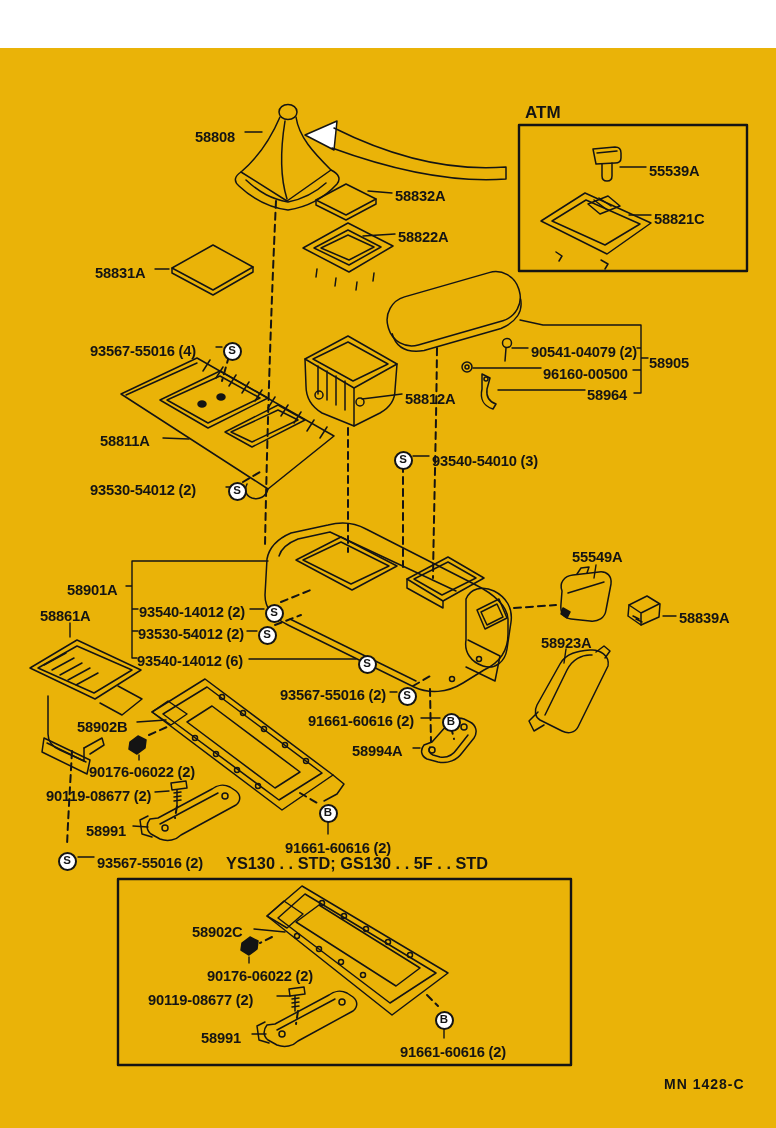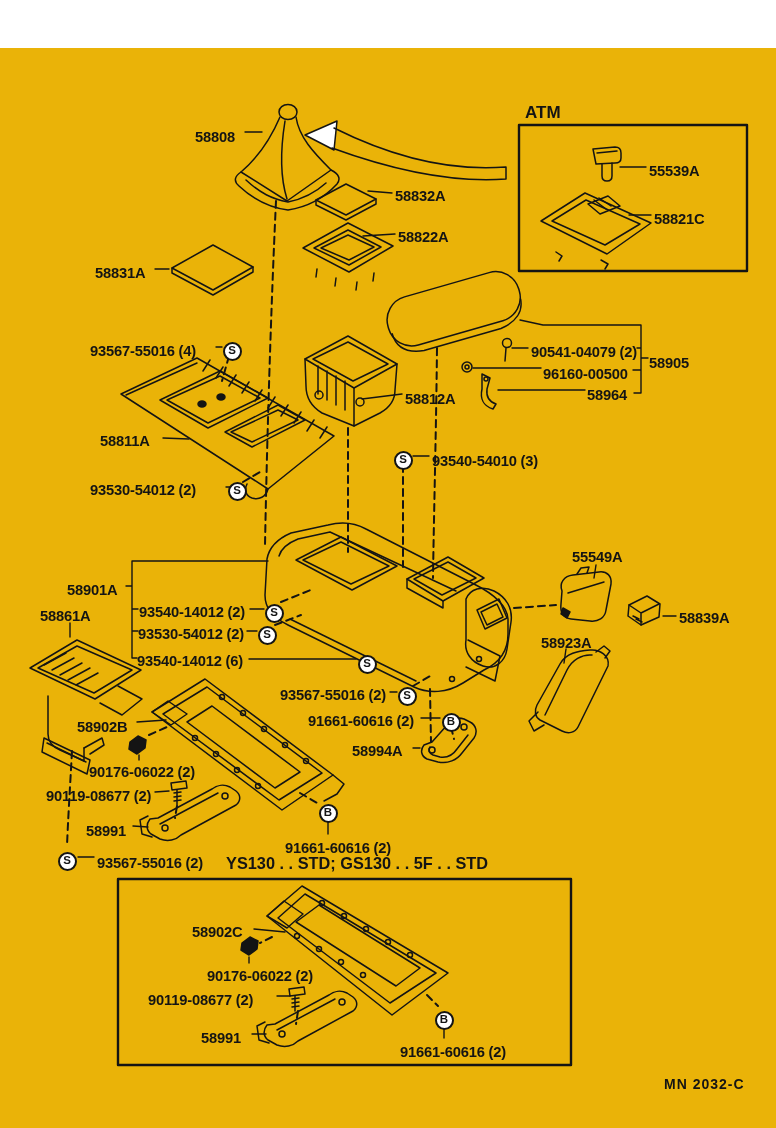--- a/index.html
+++ b/index.html
@@ -269,21 +269,21 @@
         <path d="M300,745 L319,756"></path>
         <path d="M272,889 L260,895"></path>
         <path d="M298,963 L296,976"></path>
         <path d="M427,947 L438,958"></path>
       </g>
     </g>
   </svg>
 
   <div class="inset-title">ATM</div>
   <div class="variant">YS130 . . STD; GS130 . . 5F . . STD</div>
-  <div class="footer">MN  2032-C</div>
+  <div class="footer">MN  1428-C</div>
 
   <div id="label-layer">
       <div class="lbl" style="left: 195px; top: 77px;">58808</div>
       <div class="lbl" style="left: 649px; top: 111px;">55539A</div>
       <div class="lbl" style="left: 654px; top: 159px;">58821C</div>
       <div class="lbl" style="left: 395px; top: 136px;">58832A</div>
       <div class="lbl" style="left: 398px; top: 177px;">58822A</div>
       <div class="lbl" style="left: 95px; top: 213px;">58831A</div>
       <div class="lbl" style="left: 90px; top: 291px;">93567-55016 (4)</div>
       <div class="lbl" style="left: 531px; top: 292px;">90541-04079 (2)</div>

